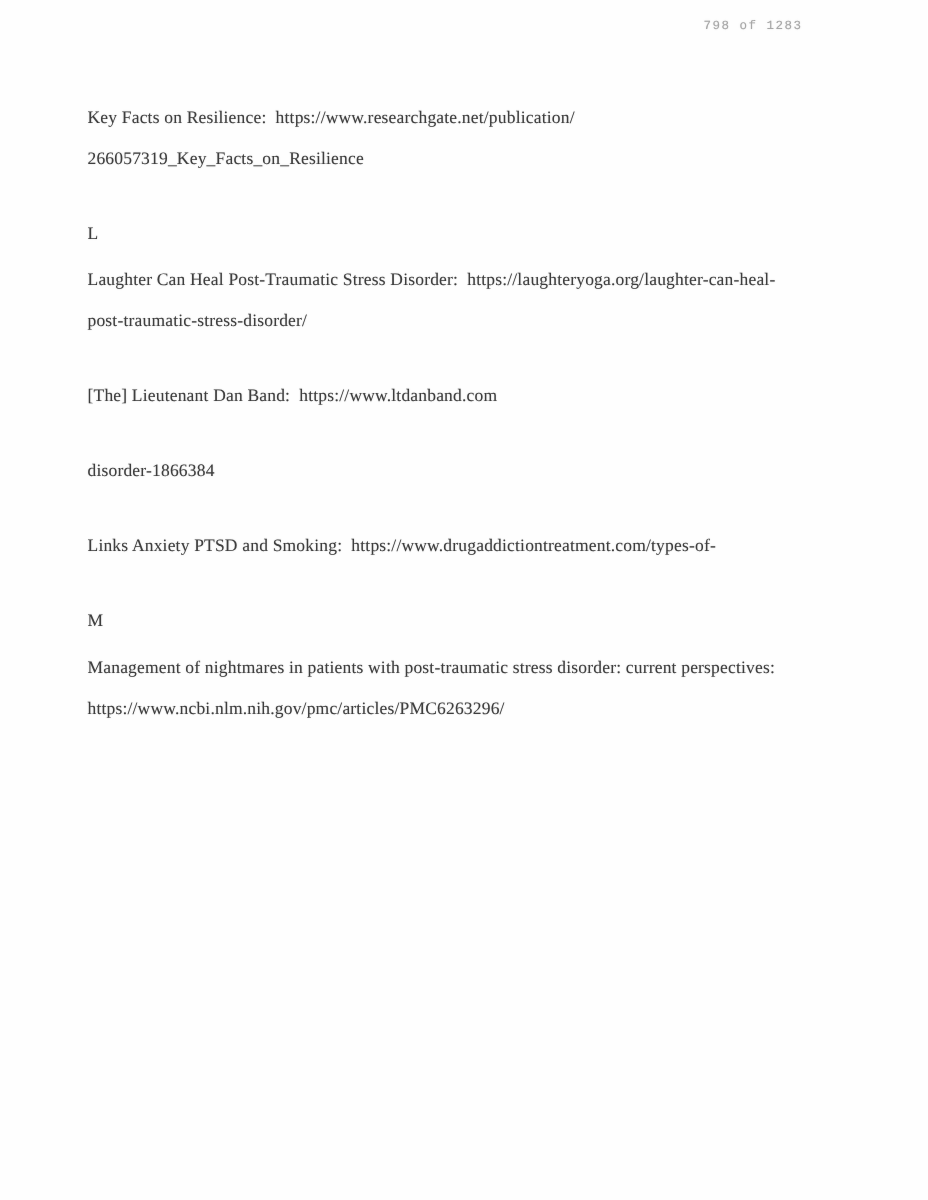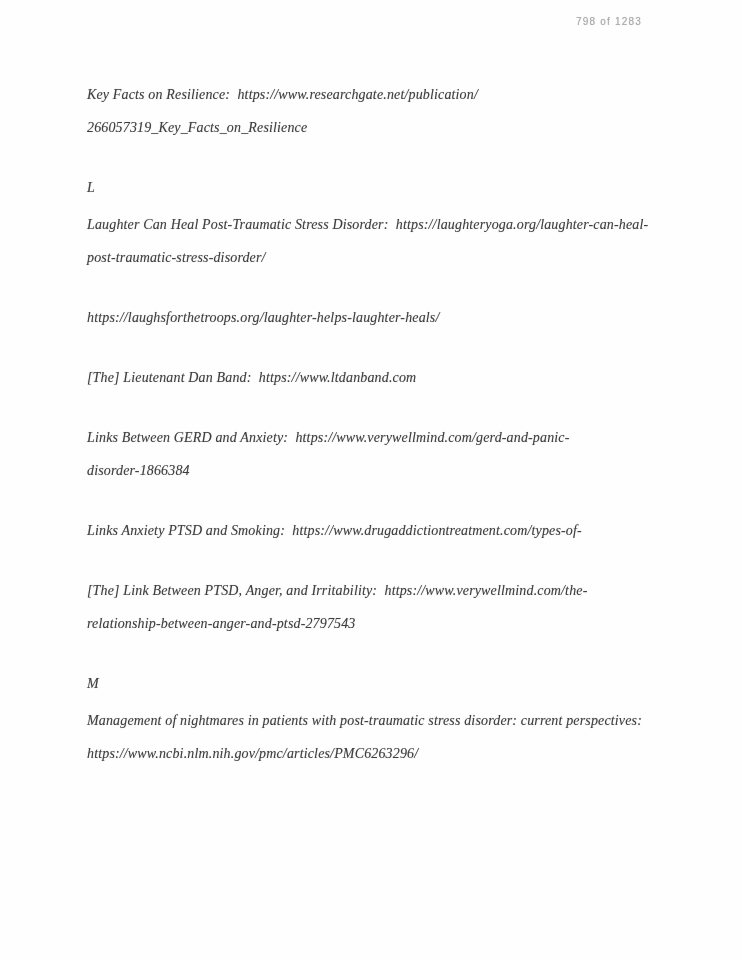--- a/index.html
+++ b/index.html
@@ -12,34 +12,33 @@
     width: 742px;
     height: 960px;
     background: #fefefe;
     overflow: hidden;
     font-family: "Liberation Serif", serif;
   }
   .page-counter {
     position: absolute;
     top: 16px;
     right: 100px;
-    font-family: Liberation Sans, sans-serif;
+    font-family: Liberation Mono, monospace;
     font-size: 10px;
     letter-spacing: 1.2px;
     color: #a8a8a8;
     text-shadow: 0 0 1px rgba(160,160,160,0.5);
     white-space: pre;
     text-align: center;
   }
   .content {
     position: absolute;
     top: 78px;
-    left: 87px;
+    left: 70px;
     right: 70px;
-    font-style: italic;
   }
   .block {
     margin: 0;
   }
   .block.entry {
     margin-bottom: 27px;
   }
   .block.section {
     margin-bottom: 4px;
   }
@@ -63,35 +62,29 @@
         <div class="line">266057319_Key_Facts_on_Resilience</div>
       </div>
       <div class="block section">
         <div class="line">L</div>
       </div>
       <div class="block entry">
         <div class="line">Laughter Can Heal Post-Traumatic Stress Disorder:  https://laughteryoga.org/laughter-can-heal-</div>
         <div class="line">post-traumatic-stress-disorder/</div>
       </div>
       <div class="block entry">
-        <div class="line">https://laughsforthetroops.org/laughter-helps-laughter-heals/</div>
       </div>
       <div class="block entry">
         <div class="line">[The] Lieutenant Dan Band:  https://www.ltdanband.com</div>
       </div>
       <div class="block entry">
-        <div class="line">Links Between GERD and Anxiety:  https://www.verywellmind.com/gerd-and-panic-</div>
         <div class="line">disorder-1866384</div>
       </div>
       <div class="block entry">
         <div class="line">Links Anxiety PTSD and Smoking:  https://www.drugaddictiontreatment.com/types-of-</div>
-      </div>
-      <div class="block entry">
-        <div class="line">[The] Link Between PTSD, Anger, and Irritability:  https://www.verywellmind.com/the-</div>
-        <div class="line">relationship-between-anger-and-ptsd-2797543</div>
       </div>
       <div class="block section">
         <div class="line">M</div>
       </div>
       <div class="block entry">
         <div class="line">Management of nightmares in patients with post-traumatic stress disorder: current perspectives:</div>
         <div class="line">https://www.ncbi.nlm.nih.gov/pmc/articles/PMC6263296/</div>
       </div>
     </div>
 </div>

